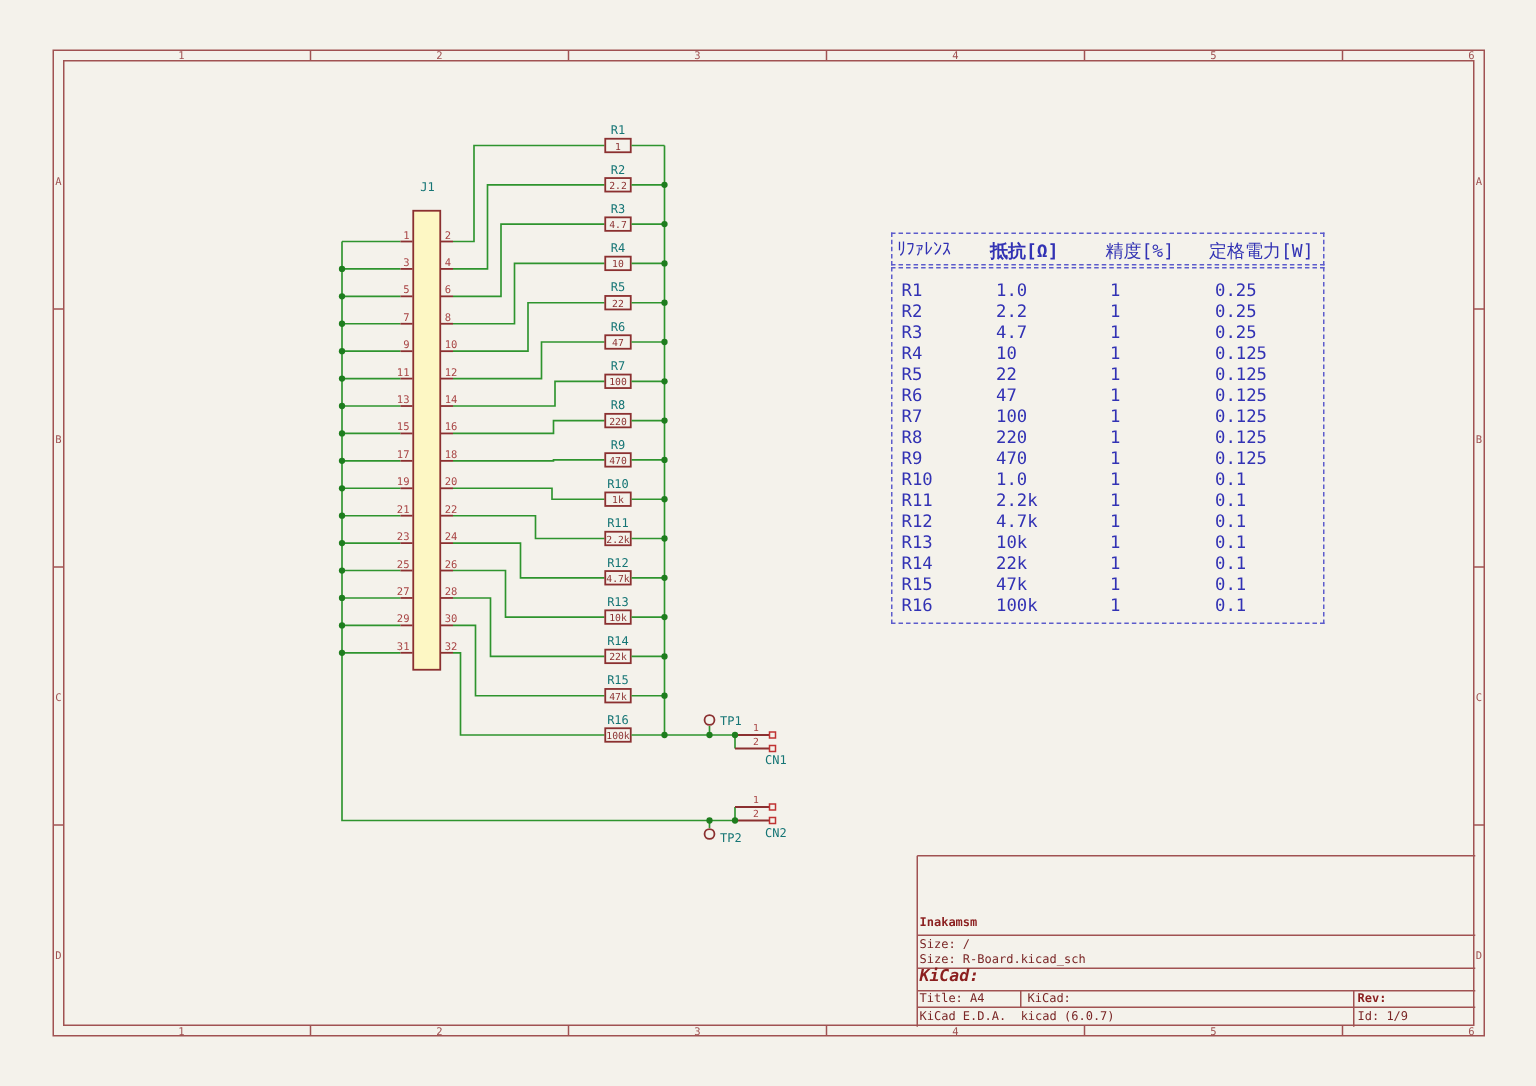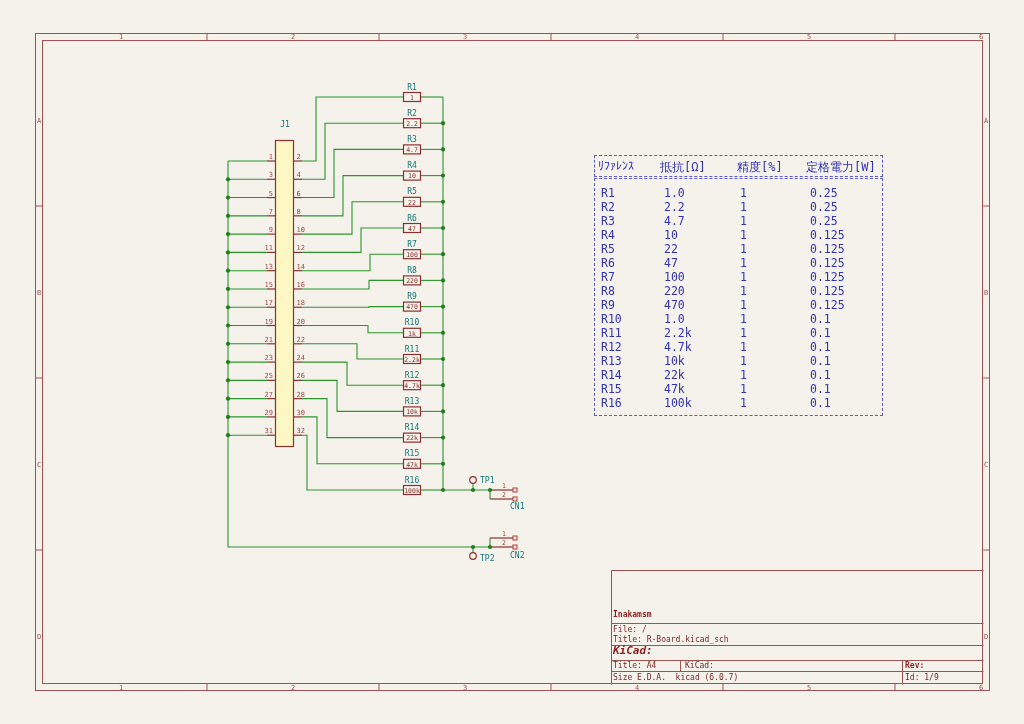--- a/index.html
+++ b/index.html
@@ -296,21 +296,21 @@
       <rect x="513" y="545" width="4" height="4" fill="none" stroke="#c03333"></rect>
       <text x="510" y="558" font-size="8" fill="#157575">CN2</text>
       <circle cx="490" cy="547" r="2.1" fill="#1e7d1e"></circle>
     </svg>
 
   <div id="spec-table">
     <div id="tbl-head-box" class="tbl-box"></div>
     <div id="tbl-body-box" class="tbl-box"></div>
     <div id="tbl-head">
         <span class="th" style="left: 4px;">ﾘﾌｧﾚﾝｽ</span>
-        <span class="th" style="left: 66px;">抵抗[Ω]</span>
+        <span class="th" style="left: 66px; font-weight: bold;">抵抗[Ω]</span>
         <span class="th" style="left: 143px;">精度[%]</span>
         <span class="th" style="left: 212px;">定格電力[W]</span>
       </div>
     <div id="tbl-body">
         <div class="trow" style="top: 31px;">
           <span class="tc" style="left: 7px;">R1</span>
           <span class="tc" style="left: 70px;">1.0</span>
           <span class="tc" style="left: 146px;">1</span>
           <span class="tc" style="left: 216px;">0.25</span>
         </div>
@@ -402,23 +402,23 @@
           <span class="tc" style="left: 7px;">R16</span>
           <span class="tc" style="left: 70px;">100k</span>
           <span class="tc" style="left: 146px;">1</span>
           <span class="tc" style="left: 216px;">0.1</span>
         </div>
       </div>
   </div>
 
   <div id="title-block">
     <div class="fld tb-bold" style="left:2px;top:40px;">Inakamsm</div>
-    <div class="fld" style="left:2px;top:55px;">File: /</div>
-    <div class="fld" style="left:2px;top:65px;">Title: R-Board.kicad_sch</div>
+    <div class="fld" style="left:2px;top:55px;">Size: /</div>
+    <div class="fld" style="left:2px;top:65px;">Size: R-Board.kicad_sch</div>
     <div class="fld" id="tb-title" style="left:2px;top:76px;">KiCad:</div>
     <div class="fld" style="left:2px;top:91px;">Title: A4</div>
     <div class="fld" style="left:74px;top:91px;">KiCad:</div>
     <div class="fld tb-bold" style="left:294px;top:91px;">Rev:</div>
-    <div class="fld" style="left:2px;top:103px;">Size E.D.A.  kicad (6.0.7)</div>
+    <div class="fld" style="left:2px;top:103px;">KiCad E.D.A.  kicad (6.0.7)</div>
     <div class="fld" style="left:294px;top:103px;">Id: 1/9</div>
   </div>
 
 </div>
 
 </body></html>

